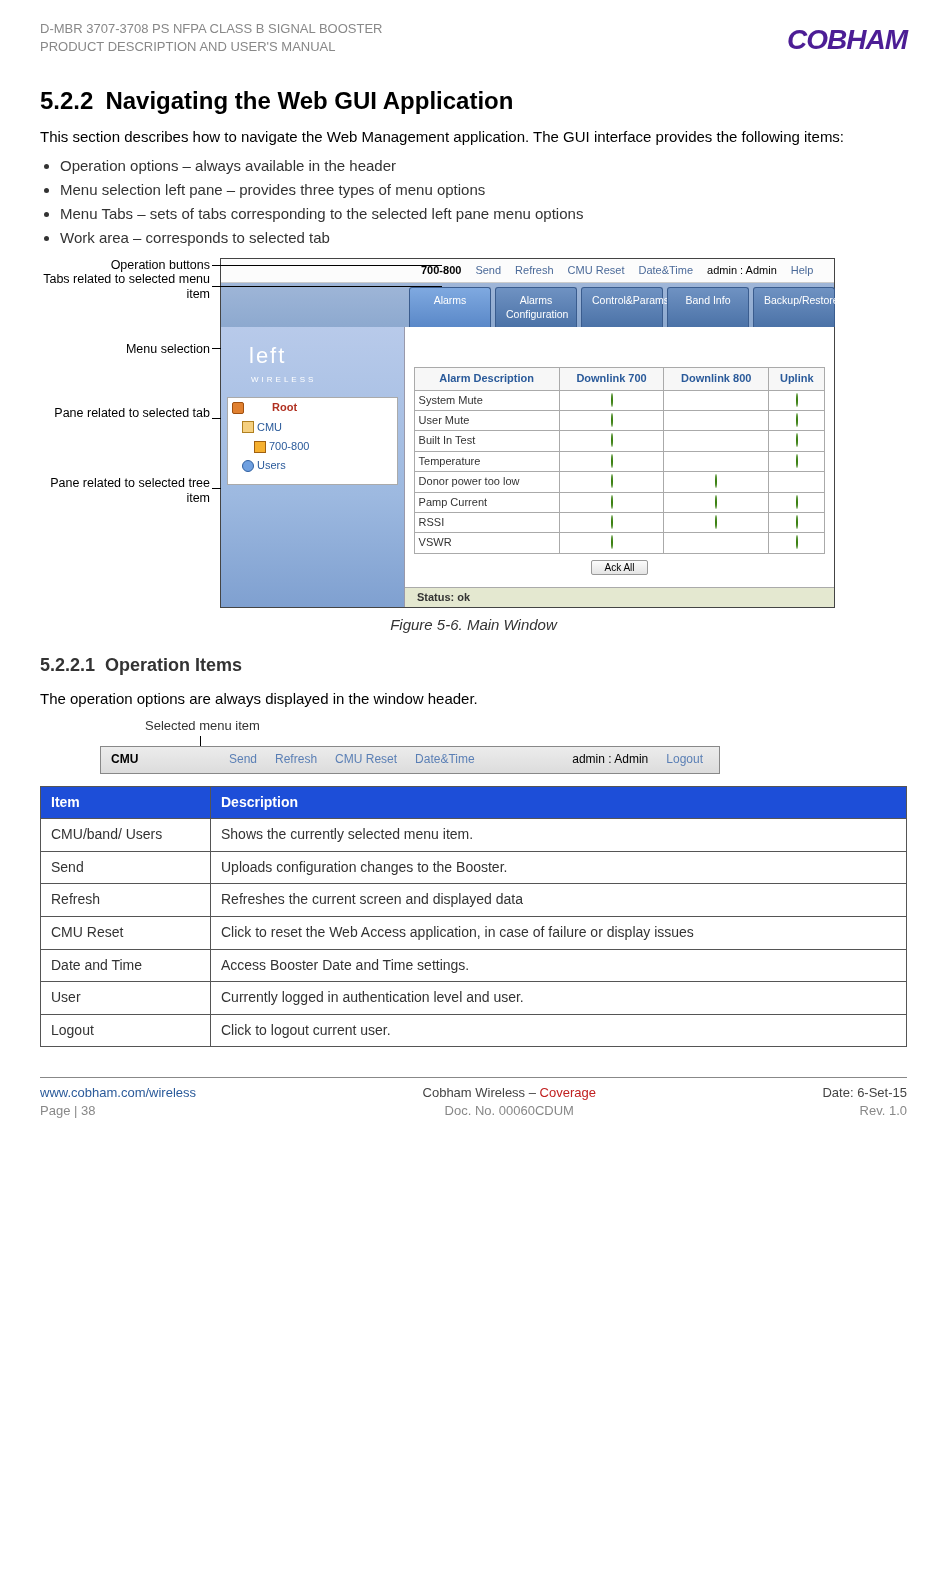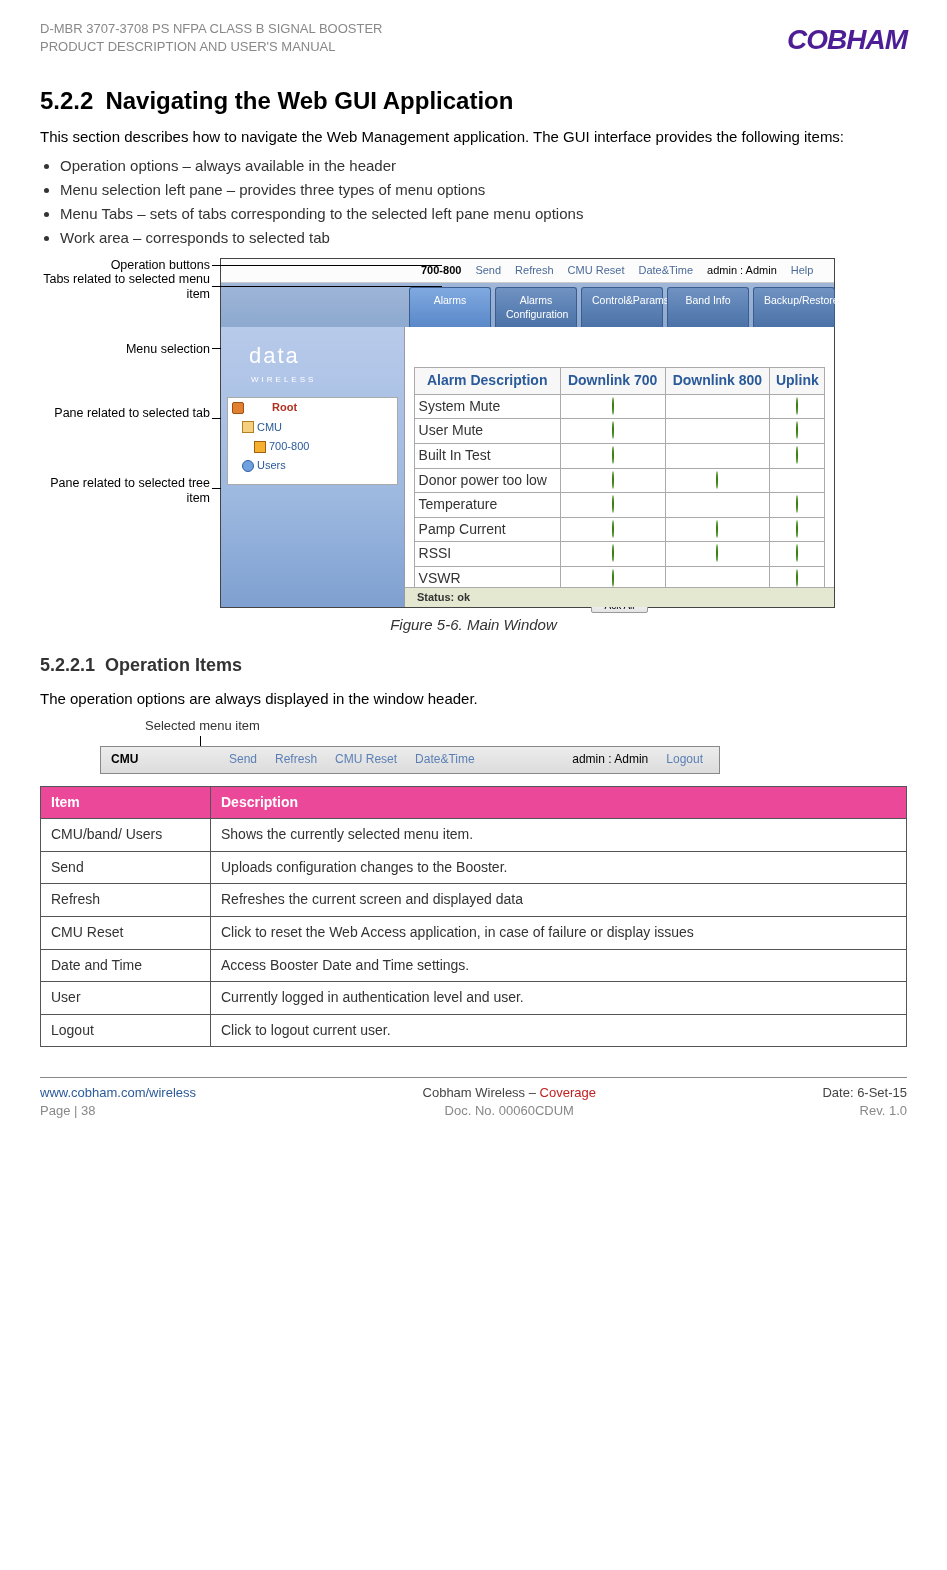--- a/index.html
+++ b/index.html
@@ -54,21 +54,21 @@
   .ico.cmu { background:#f5d080; border:1px solid #b08020; }
   .ico.band { background:#f5b030; border:1px solid #a06010; }
   .ico.users { background:#6fa0e0; border:1px solid #3060a0; border-radius:50%; }
   .treeitem.lvl1 { padding-left:14px;}
   .treeitem.lvl2 { padding-left:26px;}
   .treeitem a { color:#2a5a9a; text-decoration:none; }
   .treeitem.sel { color:#b03020; font-weight:bold;gap:28px;}
   .trspace { height:8px; }
 
   .content { flex:1; background:#fff; position:relative; }
-  .alarmtbl { border:1px solid #aaa; border-collapse:collapse; width:96%; margin:40px auto 4px; font-size:14px; }
+  .alarmtbl { border:1px solid #aaa; border-collapse:collapse; width:96%; margin:40px auto 4px; font-size:11px; }
   .alarmtbl th { border:1px solid #aaa; background:#f7f7f7; padding:3px 4px; color:#2a5a9a; font-weight:bold; }
   .alarmtbl th.desc { text-align:center; color:#2a5a9a; }
   .alarmtbl td { border:1px solid #aaa; padding:2px 4px; height:18px; }
   .dot { width:11px; height:11px; background:radial-gradient(circle at 35% 30%, #c8f090, #4aa020); border:1px solid #3a8010; border-radius:50%; margin:0 auto;}
   .alarmtbl td.c { text-align:center; }
   .ackbtn { display:block; margin:6px auto 0; font-size:10px; padding:1px 12px; background:linear-gradient(#fcfcfc,#e4e4e4); border:1px solid #999; border-radius:2px; }
   .status { position:absolute; bottom:0; left:0; right:0; font-size:11px; font-weight:bold; background:#e4e8d0; padding:2px 12px; border-top:1px solid #aaa;}
 
   .figcap { text-align:center; font-style:italic; font-size:15px; margin:6px 0 18px; }
 
@@ -85,21 +85,21 @@
   }
   .subfig .bar .sel { color:#000; font-weight:bold; flex:0 0 100px; }
   .subfig .bar .lnk { color:#5a7fb5; }
   .subfig .bar .usr { color:#000; margin-left:auto; }
   .tick { width:1px; height:10px; background:#000; margin-left:100px; margin-bottom:0; }
 
   table.desc {
     border-collapse:collapse; width:100%; margin:6px 0 20px;
     font-size:14px;
   }
-  table.desc th { background:#ec4899; color:#fff; text-align:left; padding:6px 10px; border:1px solid #555; font-weight:bold;}
+  table.desc th { background:#1d4ed8; color:#fff; text-align:left; padding:6px 10px; border:1px solid #555; font-weight:bold;}
   table.desc td { border:1px solid #555; padding:6px 10px; vertical-align:top; }
   table.desc td:first-child { width:170px; }
 
   .footer { display:flex; justify-content:space-between; font-size:13px; color:#444; border-top:1px solid #888; padding-top:6px; margin-top:30px;}
   .footer .c1 a { color:#2a5a9a; text-decoration:none; }
   .footer .c2 { text-align:center; }
   .footer .c2 .cov { color:#c02020; }
   .footer .c3 { text-align:right; }
   .footer .row2 { color:#888; }
 </style>
@@ -151,21 +151,21 @@
     </div>
     <div class="tabs">
       <div class="tab active">Alarms</div>
       <div class="tab">Alarms Configuration</div>
       <div class="tab">Control&amp;Params</div>
       <div class="tab">Band Info</div>
       <div class="tab">Backup/Restore</div>
     </div>
     <div class="body">
       <div class="sidebar">
-        <div class="axlogo">data</div>
+        <div class="axlogo">left</div>
         <div class="axlogo2">WIRELESS</div>
         <div class="treebox">
           <div class="treeitem sel">
               <span class="ico root"></span>
               <span>Root</span>
             </div>
           <div class="treeitem lvl1">
               <span class="ico cmu"></span>
               <a>CMU</a>
             </div>
@@ -201,30 +201,30 @@
                 <td class="c"></td>
                 <td class="c"><span class="dot"></span></td>
               </tr>
           <tr>
                 <td>Built In Test</td>
                 <td class="c"><span class="dot"></span></td>
                 <td class="c"></td>
                 <td class="c"><span class="dot"></span></td>
               </tr>
           <tr>
+                <td>Temperature</td>
+                <td class="c"><span class="dot"></span></td>
+                <td class="c"></td>
+                <td class="c"><span class="dot"></span></td>
+              </tr>
+          <tr>
                 <td>Donor power too low</td>
                 <td class="c"><span class="dot"></span></td>
                 <td class="c"><span class="dot"></span></td>
                 <td class="c"></td>
-              </tr>
-          <tr>
-                <td>Temperature</td>
-                <td class="c"><span class="dot"></span></td>
-                <td class="c"></td>
-                <td class="c"><span class="dot"></span></td>
               </tr>
           <tr>
                 <td>Pamp Current</td>
                 <td class="c"><span class="dot"></span></td>
                 <td class="c"><span class="dot"></span></td>
                 <td class="c"><span class="dot"></span></td>
               </tr>
           <tr>
                 <td>RSSI</td>
                 <td class="c"><span class="dot"></span></td>

